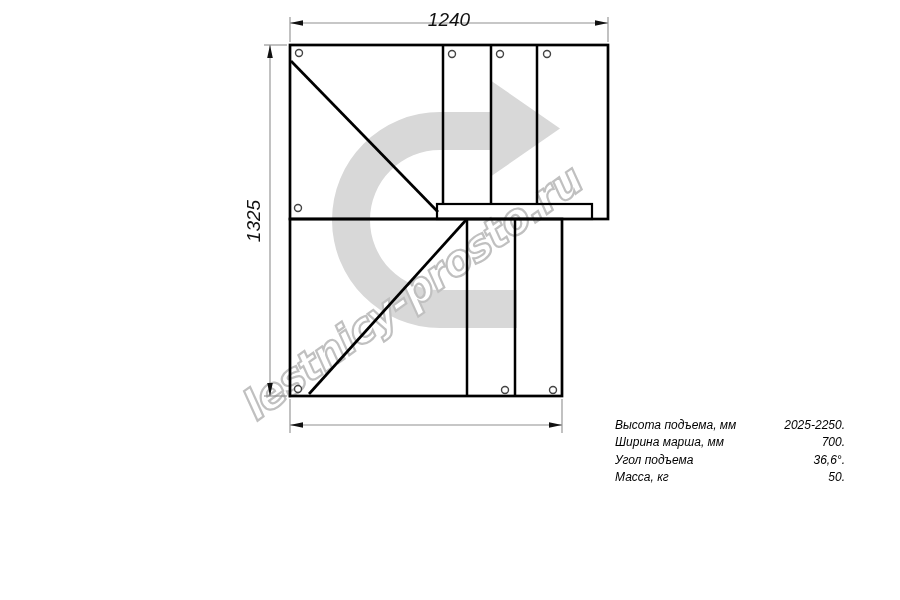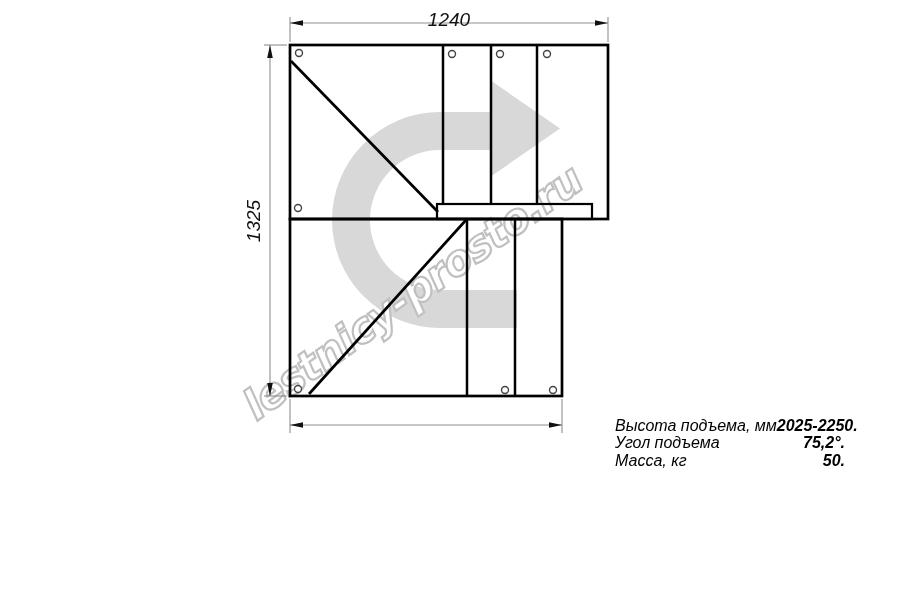--- a/index.html
+++ b/index.html
@@ -43,31 +43,31 @@
   .dim-top    { left: 349px; top: 9px;   width: 200px; }
   .dim-left   { left: 208px; top: 210px; width: 92px; transform: rotate(-90deg); }
   .dim-bottom { left: 326px; top: 400px; width: 200px; }
   .specs {
     position: absolute;
     z-index: 4;
     left: 615px;
     top: 417px;
     width: 230px;
     font-style: italic;
-    font-size: 16px;
+    font-size: 12px;
     color: #000;
   }
   .spec-row {
     display: flex;
     justify-content: space-between;
     line-height: 17.4px;
     white-space: nowrap;
   }
   .spec-label { text-align: left; }
-  .spec-value { text-align: right; font-weight: bold; }
+  .spec-value { text-align: right; }
 </style>
 </head>
 <body>
 
 <div class="canvas">
 
   <svg class="layer wm-layer" width="900" height="600" viewBox="0 0 900 600">
     <path d="M440,112 H490 V80 L560,128.5 L490,177 V150 H440
              A70,70 0 0 0 440,290 H517 V328 H440
              A108,108 0 1 1 440,112 Z" fill="#d8d8d8"></path>
@@ -128,22 +128,26 @@
 
   <div class="dim dim-top">1240</div>
   <div class="dim dim-left">1325</div>
 
   <div class="specs">
     <div class="spec-row">
       <span class="spec-label">Высота подъема, мм</span>
       <span class="spec-value">2025-2250.</span>
     </div>
     <div class="spec-row">
+      <span class="spec-label">Ширина марша, мм</span>
+      <span class="spec-value">700.</span>
+    </div>
+    <div class="spec-row">
       <span class="spec-label">Угол подъема</span>
-      <span class="spec-value">75,2°.</span>
+      <span class="spec-value">36,6°.</span>
     </div>
     <div class="spec-row">
       <span class="spec-label">Масса, кг</span>
       <span class="spec-value">50.</span>
     </div>
   </div>
 
 </div>
 
 </body></html>

